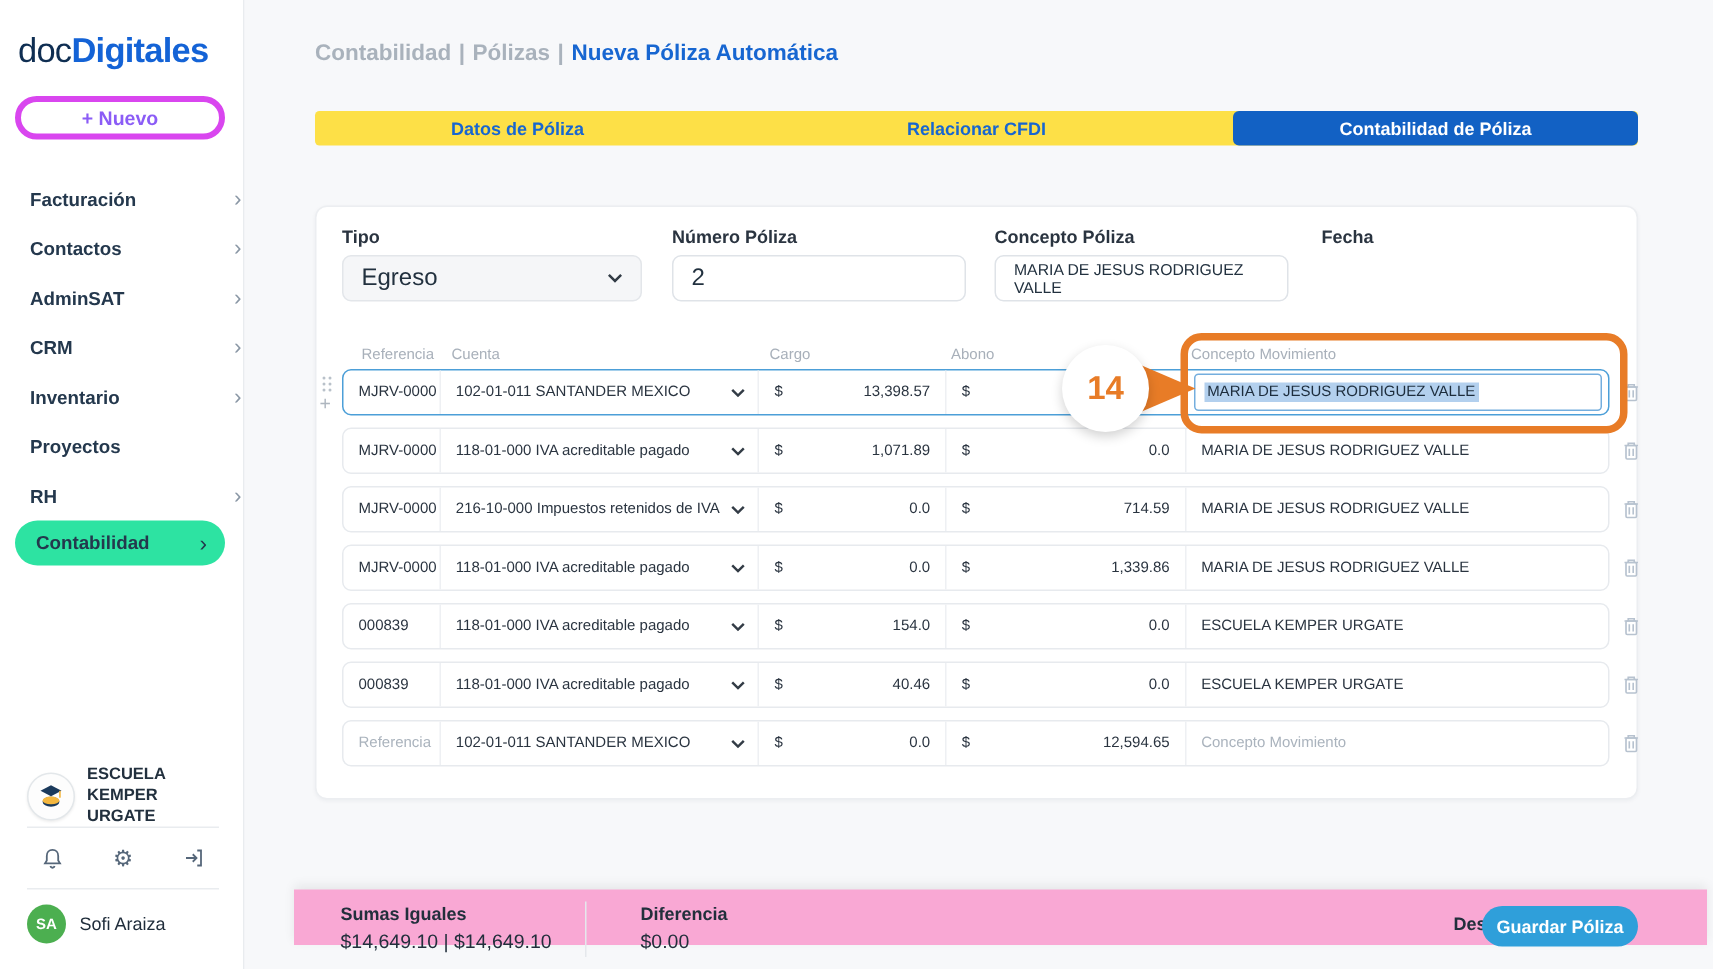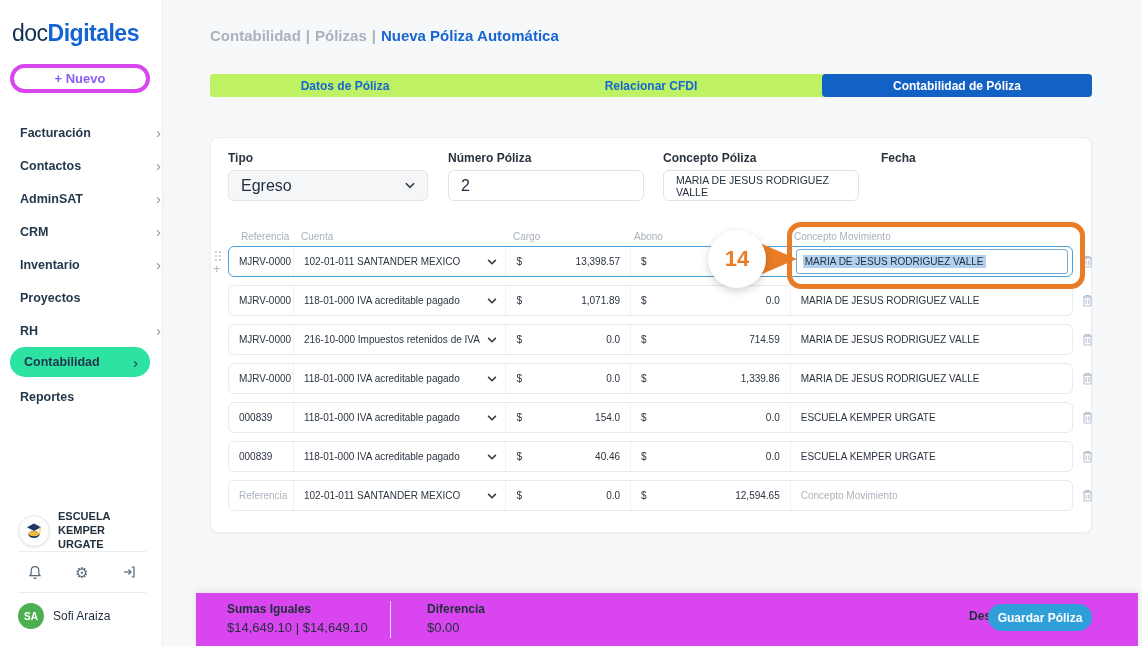--- a/index.html
+++ b/index.html
@@ -31,21 +31,21 @@
   .user-avatar { width:26px; height:26px; border-radius:50%; background:#4caf50; color:#fff; font-size:10px; font-weight:700; display:flex; align-items:center; justify-content:center; }
   .user-name { font-size:12px; font-weight:400; color:#1f2c3a; }
 
   
   .main { position:absolute; left:163px; top:0; right:0; bottom:0; background:#f7f8fa; }
   .breadcrumb { position:absolute; left:47px; top:27px; font-size:15px; font-weight:700; }
   .breadcrumb .seg { color:#a9b2bc; }
   .breadcrumb .sep { color:#a9b2bc; margin:0 5px; }
   .breadcrumb .cur { color:#1766d1; }
 
-  .tabbar { position:absolute; left:47px; top:74px; width:882px; height:23px; background:#bef264; border-radius:3px; display:flex;gap:36px; }
+  .tabbar { position:absolute; left:47px; top:74px; width:882px; height:23px; background:#fde047; border-radius:3px; display:flex;gap:36px; }
   .tab { flex:1; display:flex; align-items:center; justify-content:center; font-size:12px; font-weight:600; color:#1766d1; cursor:pointer; }
   .tab.active { background:#1261c4; color:#fff; font-weight:700; border-radius:4px; }
 
   .card { position:absolute; left:47px; top:137px; width:882px; height:396px; background:#fff; border:1px solid #eceef1; border-radius:8px; box-shadow:0 1px 3px rgba(16,30,54,.05); }
 
   .f-label { position:absolute; top:13px; font-size:12px; font-weight:700; color:#2a3440; }
   .f-box { position:absolute; top:32px; height:31px; border-radius:6px; font-size:16px; color:#22313f; display:flex; align-items:center; }
   .f-select { background:#f5f6f8; border:1px solid #e3e6ea; justify-content:space-between; padding:0 12px; cursor:pointer; }
   .f-input { background:#fff; border:1px solid #dfe3e8; padding:0 12px; cursor:text; }
 
@@ -70,21 +70,21 @@
   .row-tools { position:absolute; left:-15px; top:1px; width:12px; color:#b6bec7; }
   .drag-dots { position:relative; width:2px; height:2px; margin:4px 0 0 2px; background:#b9c1ca; border-radius:50%; box-shadow:4px 0 0 #b9c1ca,0 4px 0 #b9c1ca,4px 4px 0 #b9c1ca,0 8px 0 #b9c1ca,4px 8px 0 #b9c1ca; cursor:grab; }
   .add-row { margin-top:9px; font-size:13px; color:#aeb6bf; line-height:1; cursor:pointer; }
 
   
   .callout { position:absolute; left:576px; top:84px; width:298px; height:67px; border:5px solid #e87c27; border-radius:14px; z-index:5; pointer-events:none; }
   .callout-arrow { position:absolute; left:544px; top:103px; width:0; height:0; border-top:18px solid transparent; border-bottom:18px solid transparent; border-left:42px solid #e87c27; z-index:6; pointer-events:none; }
   .callout-badge { position:absolute; left:497px; top:92px; width:58px; height:58px; border-radius:50%; background:#fff; box-shadow:0 3px 8px rgba(0,0,0,.18); display:flex; align-items:center; justify-content:center; font-size:22px; font-weight:700; color:#e87c27; z-index:7; pointer-events:none; }
 
   
-  .footerbar { position:absolute; left:33px; right:4px; top:593px; height:53px; background:#d946ef; box-shadow:0 -3px 7px rgba(0,0,0,.07); }
+  .footerbar { position:absolute; left:33px; right:4px; top:593px; height:37px; background:#f9a8d4; box-shadow:0 -3px 7px rgba(0,0,0,.07); }
   .sumas { position:absolute; left:31px; top:9px; }
   .f-title { font-size:12px; font-weight:700; color:#222f3c; margin-bottom:4px; }
   .f-value { font-size:13px; color:#222f3c; }
   .foot-div { position:absolute; left:194px; top:8px; width:1px; height:37px; background:#e5e8ec; }
   .dif { position:absolute; left:231px; top:9px; }
   .descartar { position:absolute; left:726px; top:16px; font-size:12px; font-weight:700; color:#222f3c; background:none; border:none; cursor:pointer; font-family:inherit;padding-left:47px; }
   .guardar { position:absolute; left:792px; top:11px; width:104px; height:27px; background:#2f9fda; border:none; border-radius:14px; color:#fff; font-weight:700; font-size:12px; cursor:pointer; font-family:inherit; }
 </style>
 </head>
 <body>
@@ -121,24 +121,20 @@
     <span class="nav-chev" style="visibility: hidden;">›</span>
   </div>
       <div class="nav-item">
     <span class="nav-label">RH</span>
     <span class="nav-chev">›</span>
   </div>
       <div class="nav-item active">
     <span class="nav-label">Contabilidad</span>
     <span class="nav-chev">›</span>
   </div>
-      <div class="nav-item">
-    <span class="nav-label">Reportes</span>
-    <span class="nav-chev" style="visibility: hidden;">›</span>
-  </div>
     </div>
 
   <div class="company">
     <span class="company-avatar">
       <svg width="20" height="20" viewBox="0 0 20 20">
         <ellipse cx="10" cy="13.5" rx="5.6" ry="3.4" fill="#1b3a5c"></ellipse>
         <ellipse cx="10" cy="12.6" rx="5.6" ry="2.6" fill="#f4b73f"></ellipse>
         <polygon points="10,2.5 17,6.2 10,9.9 3,6.2" fill="#1b3a5c"></polygon>
         <rect x="15.4" y="6.2" width="1.1" height="4.6" fill="#f4b73f"></rect>
       </svg>

